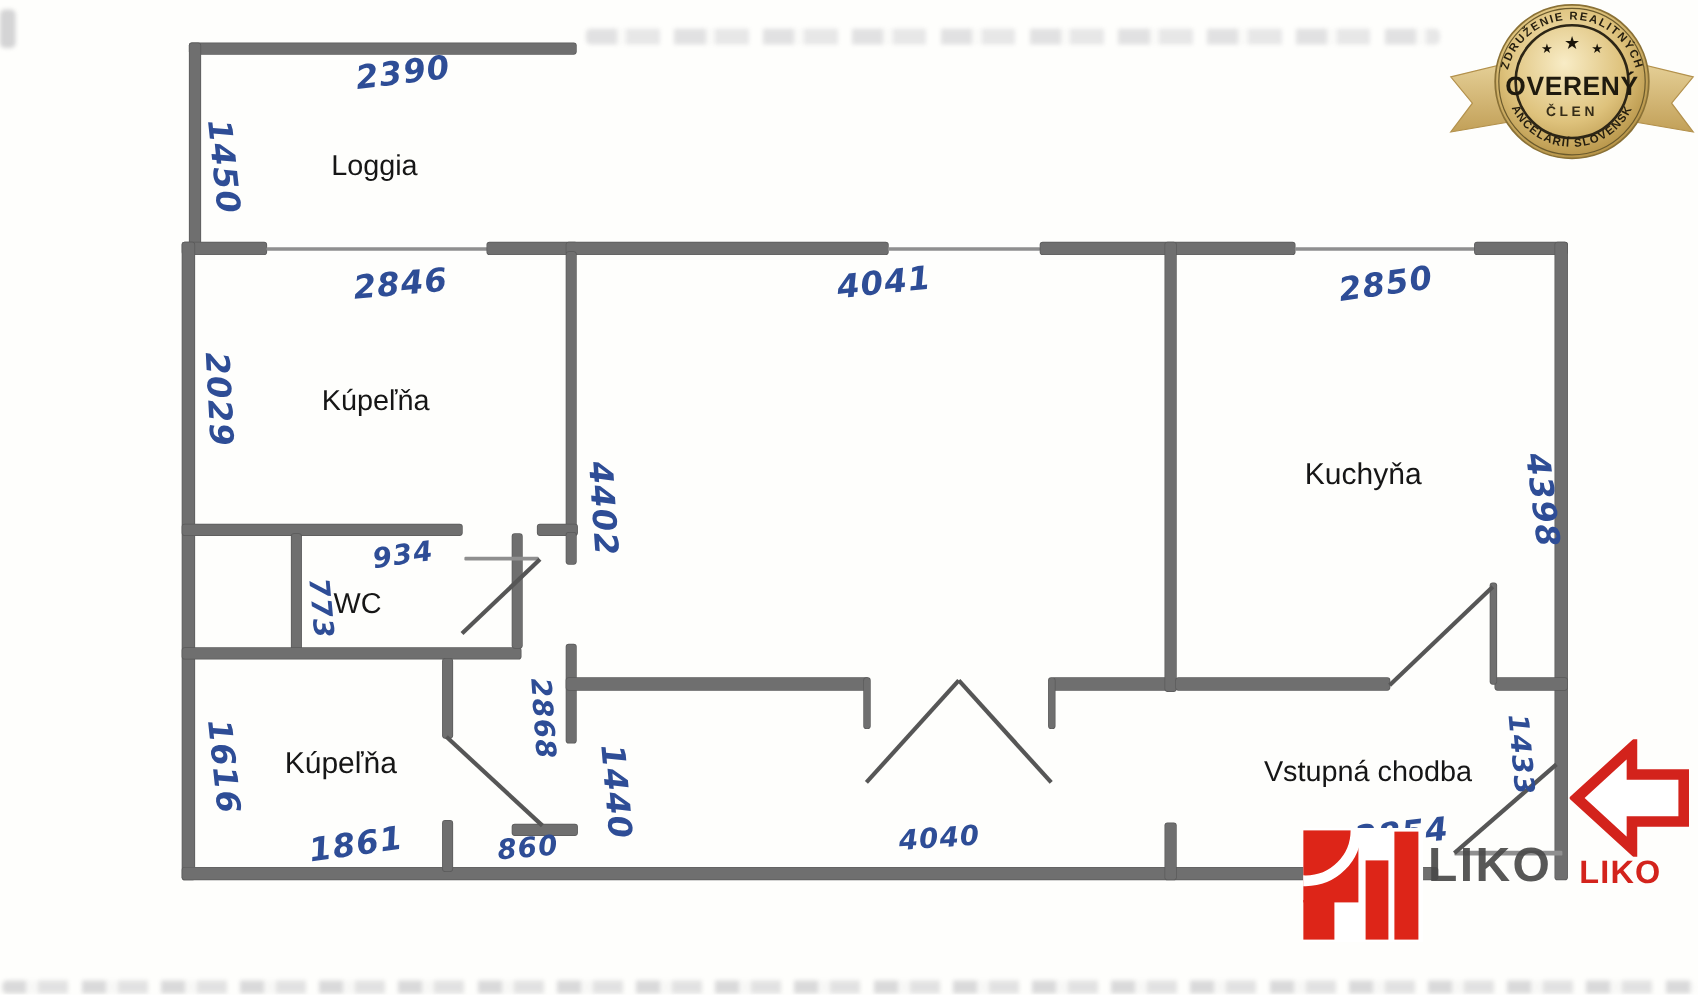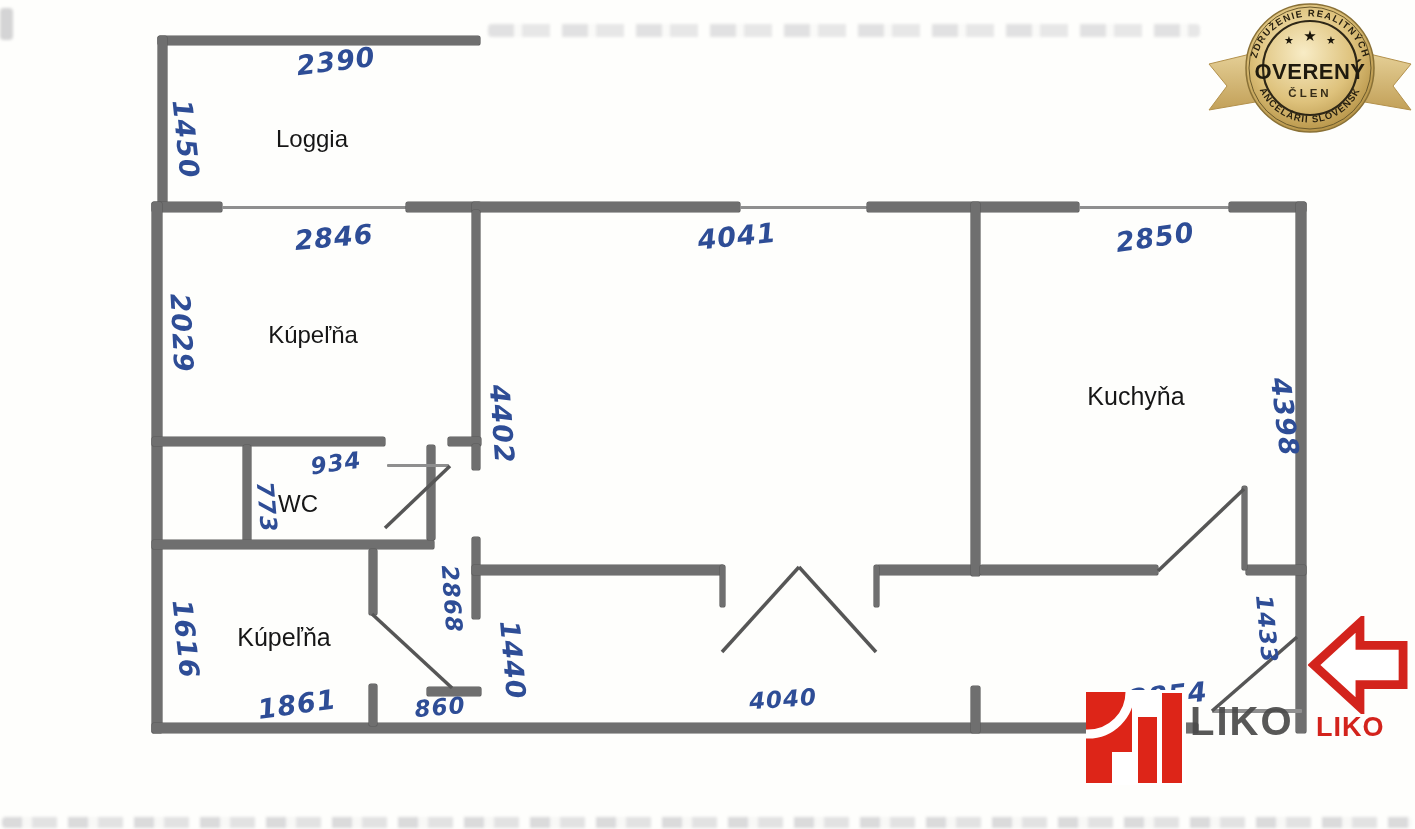--- a/index.html
+++ b/index.html
@@ -70,20 +70,21 @@
     <line x1="799" y1="567" x2="876" y2="652" stroke="#565656" stroke-width="3.5"></line>
     <line x1="1158" y1="571" x2="1244" y2="489" stroke="#565656" stroke-width="3.5"></line>
     <line x1="1212" y1="711" x2="1297" y2="637" stroke="#565656" stroke-width="3.5"></line>
   </svg>
 
   <div class="room" style="left:312px;top:139px;">Loggia</div>
   <div class="room" style="left:313px;top:335px;">Kúpeľňa</div>
   <div class="room" style="left:298px;top:504px;">WC</div>
   <div class="room big" style="left:284px;top:637px;">Kúpeľňa</div>
   <div class="room big" style="left:1136px;top:396px;">Kuchyňa</div>
+  <div class="room" style="left:1140px;top:644px;">Vstupná chodba</div>
 
   <div class="dim" style="left:336px;top:61px;transform:translate(-50%,-50%) rotate(-7deg);">2390</div>
   <div class="dim" style="left:186px;top:139px;transform:translate(-50%,-50%) rotate(84deg);">1450</div>
   <div class="dim" style="left:334px;top:237px;transform:translate(-50%,-50%) rotate(-5deg);">2846</div>
   <div class="dim" style="left:182px;top:333px;transform:translate(-50%,-50%) rotate(87deg);">2029</div>
   <div class="dim" style="left:737px;top:236px;transform:translate(-50%,-50%) rotate(-6deg);">4041</div>
   <div class="dim" style="left:1155px;top:237px;transform:translate(-50%,-50%) rotate(-8deg);">2850</div>
   <div class="dim" style="left:502px;top:424px;transform:translate(-50%,-50%) rotate(86deg);">4402</div>
   <div class="dim" style="left:1285px;top:417px;transform:translate(-50%,-50%) rotate(83deg);">4398</div>
   <div class="dim small" style="left:336px;top:463px;transform:translate(-50%,-50%) rotate(-8deg);">934</div>

